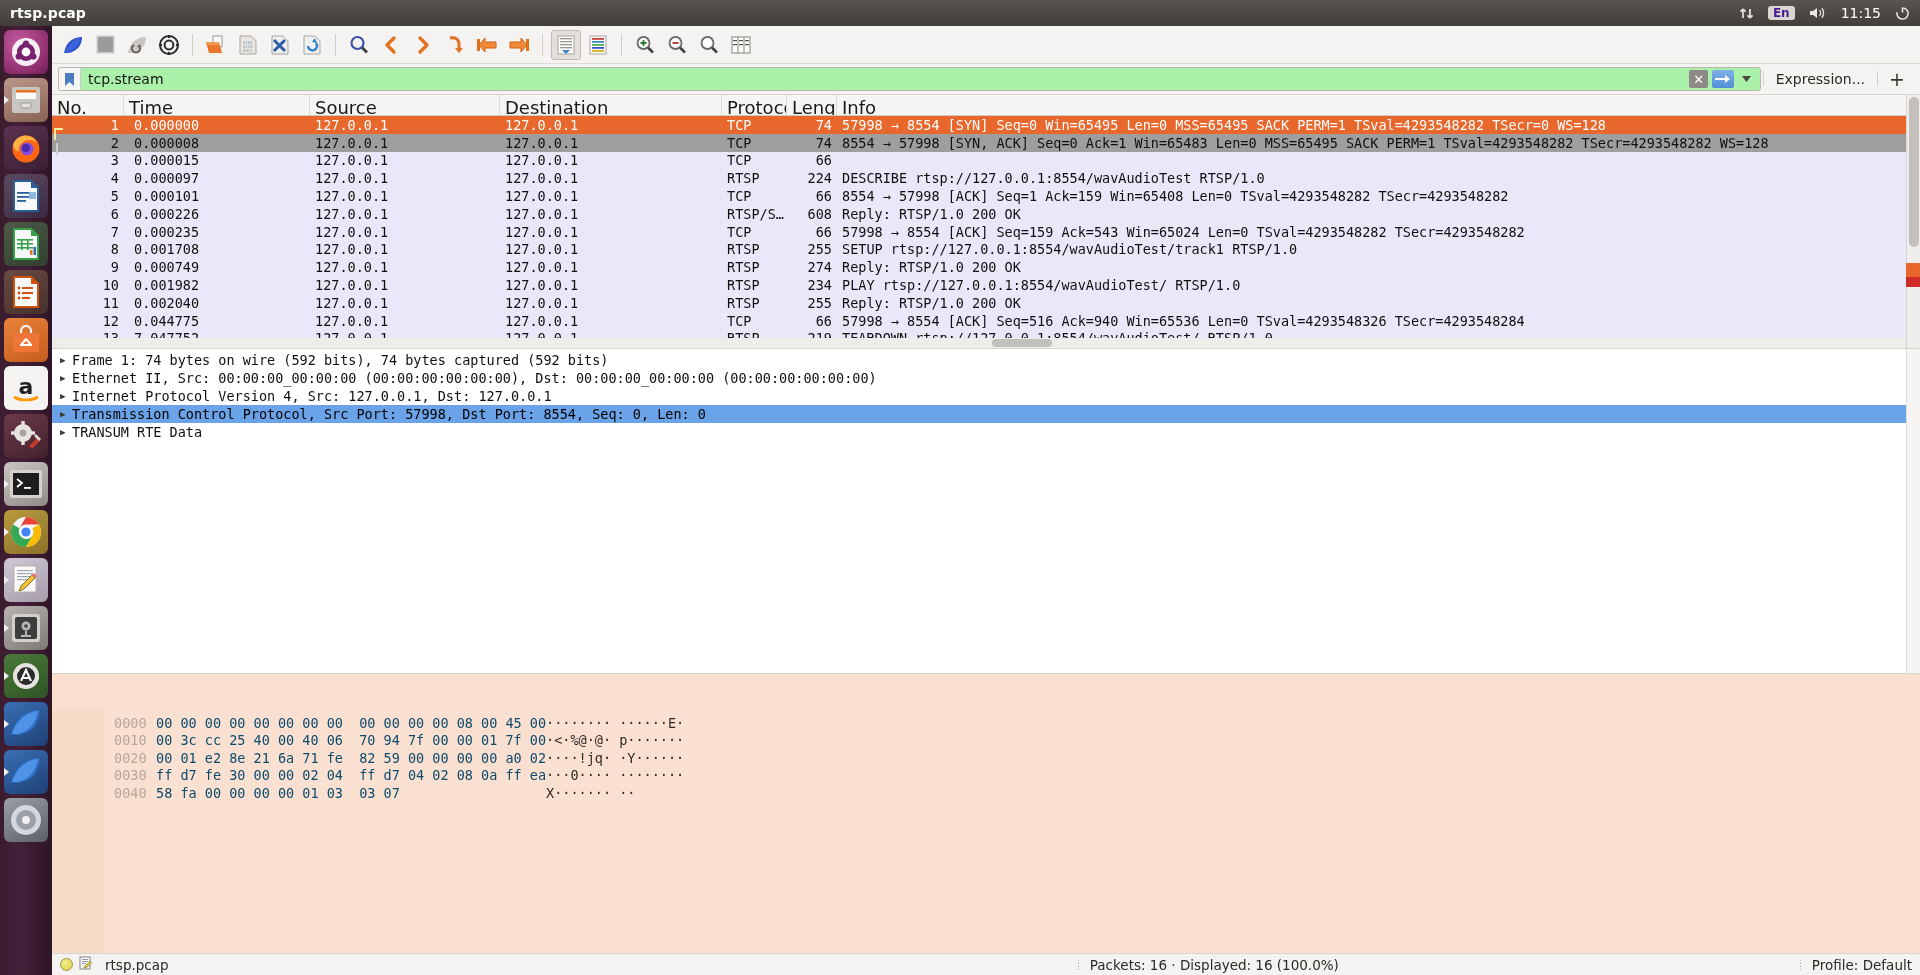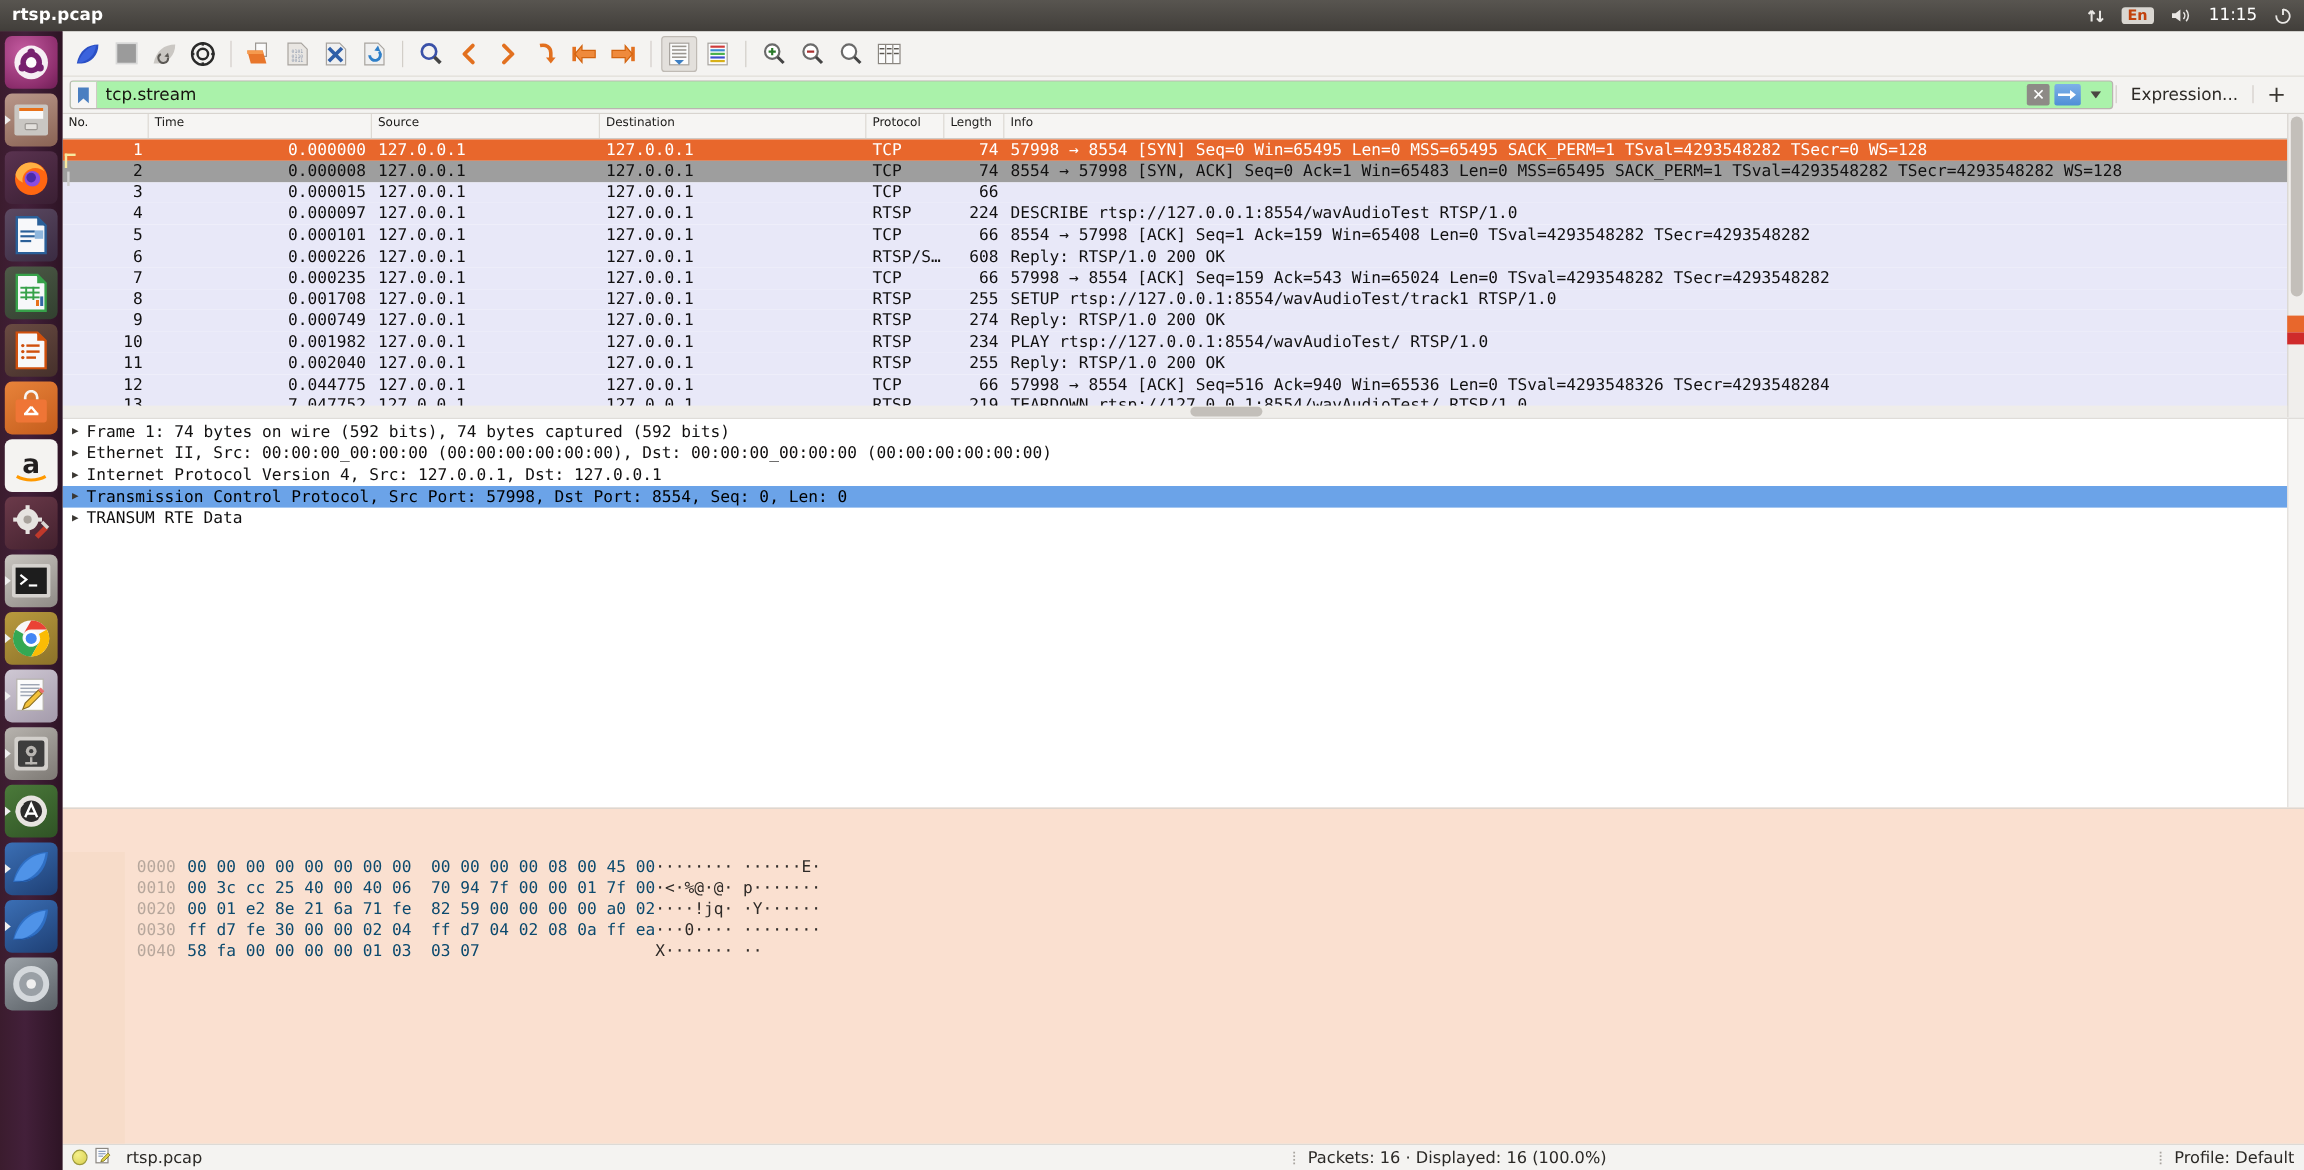--- a/index.html
+++ b/index.html
@@ -21,21 +21,21 @@
   #top-panel .win-title {
     margin-left: 10px; font-weight: bold; font-size: 14px; color: #ffffff;
     letter-spacing: .1px;
   }
   #panel-indicators {
     margin-left: auto; display: flex; align-items: center; gap: 14px;
     padding-right: 10px; font-size: 13px;
   }
   .ind { display: flex; align-items: center; color: #e8e6e3; }
   .ind.kbd {
-    background: #d9d6d1; color: #c2410c; border-radius: 3px;
+    background: #d9d6d1; color: #4c1d95; border-radius: 3px;
     padding: 0px 5px; font-size: 12px; font-weight: bold;
   }
   .ind.clock { color: #ffffff; font-size: 14px; }
 
   
   #launcher {
     position: absolute; top: 26px; left: 0; width: 52px; height: 949px;
     background: linear-gradient(to right, #3b1c2e 0%, #43203a 40%, #2e1425 100%);
     background-color: #3d1f31;
     z-index: 40;
@@ -134,21 +134,21 @@
 
   
   #packet-list {
     height: 254px; background: #ffffff; position: relative;
     border-top: 1px solid #d8d4cf;
     display: flex; flex-direction: column;
     overflow: hidden;
   }
   #plist-header {
     display: flex; height: 21px; background: #f6f5f3;
-    border-bottom: 1px solid #cfcac4; font-size: 10px; color: #1b1a18;
+    border-bottom: 1px solid #cfcac4; font-size: 18px; color: #1b1a18;
     flex: 0 0 auto;
   }
   #plist-header .col {
     padding: 2px 5px 0 5px; border-right: 1px solid #ddd9d3;
     white-space: nowrap; overflow: hidden;
   }
   .col-no   { width: 72px; }
   .col-time { width: 186px; }
   .col-src  { width: 190px; }
   .col-dst  { width: 222px; }
@@ -176,21 +176,21 @@
   }
   .prow.selected .arrowcell::after {
     content: ""; position: absolute; left: 2px; top: 3px;
     width: 2px; height: 12px; background: #f7e9a0;
   }
   .prow.related .arrowcell::after {
     content: ""; position: absolute; left: 4px; top: 0px;
     width: 2px; height: 12px; background: #cfcfcf;
   }
   .prow .c.no   { width: 58px; text-align: right; }
-  .prow .c.time { width: 186px; padding-left: 10px; text-align: right; }
+  .prow .c.time { width: 186px; padding-left: 10px; }
   .prow .c.src  { width: 190px; }
   .prow .c.dst  { width: 222px; }
   .prow .c.proto{ width: 65px; }
   .prow .c.len  { width: 50px; text-align: right; }
   .prow .c.info { flex: 1; }
 
   
   .vscroll {
     position: absolute; right: 0; top: 0; width: 14px; bottom: 0;
     background: #f0eeec; border-left: 1px solid #d8d4cf;

